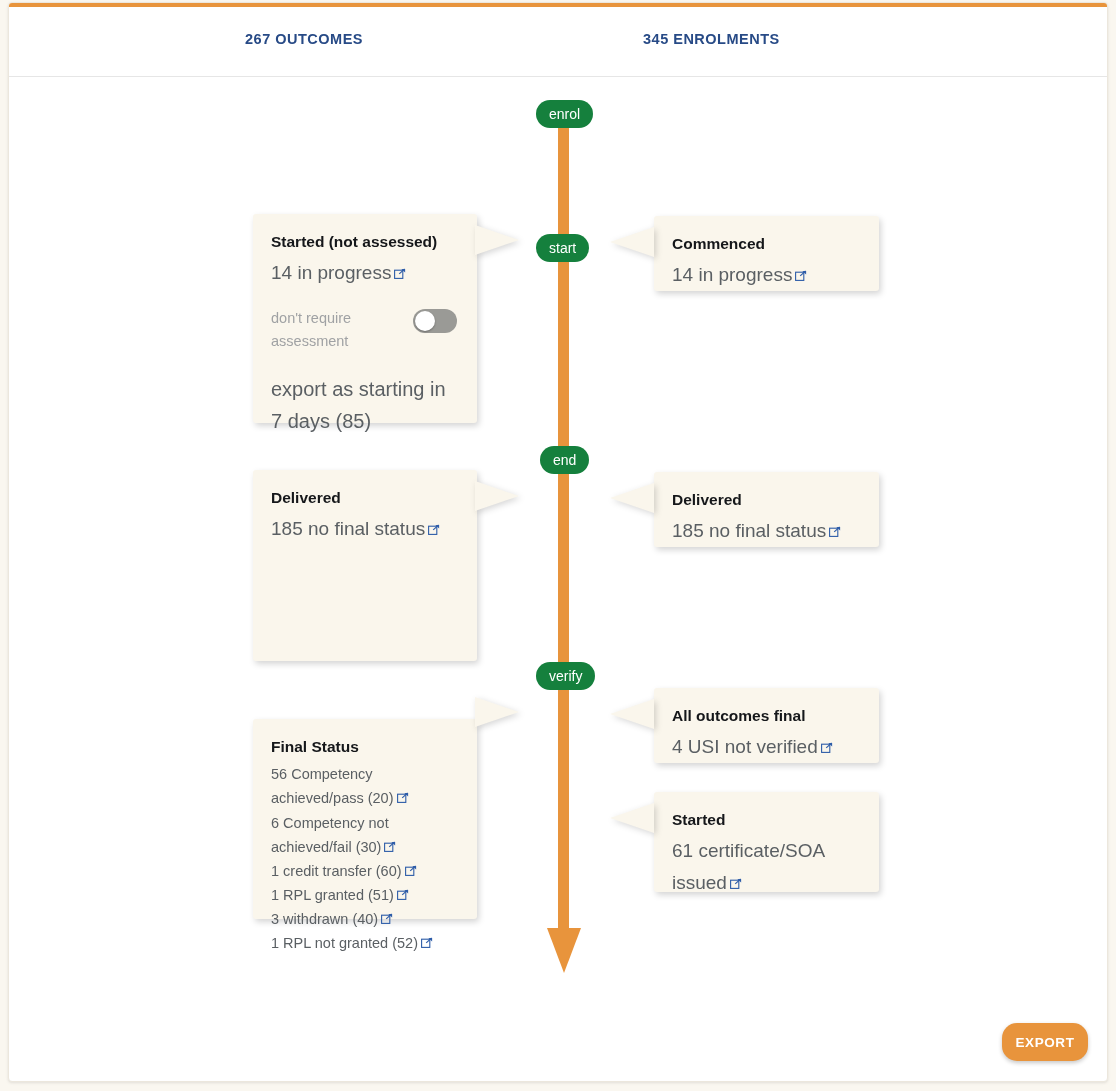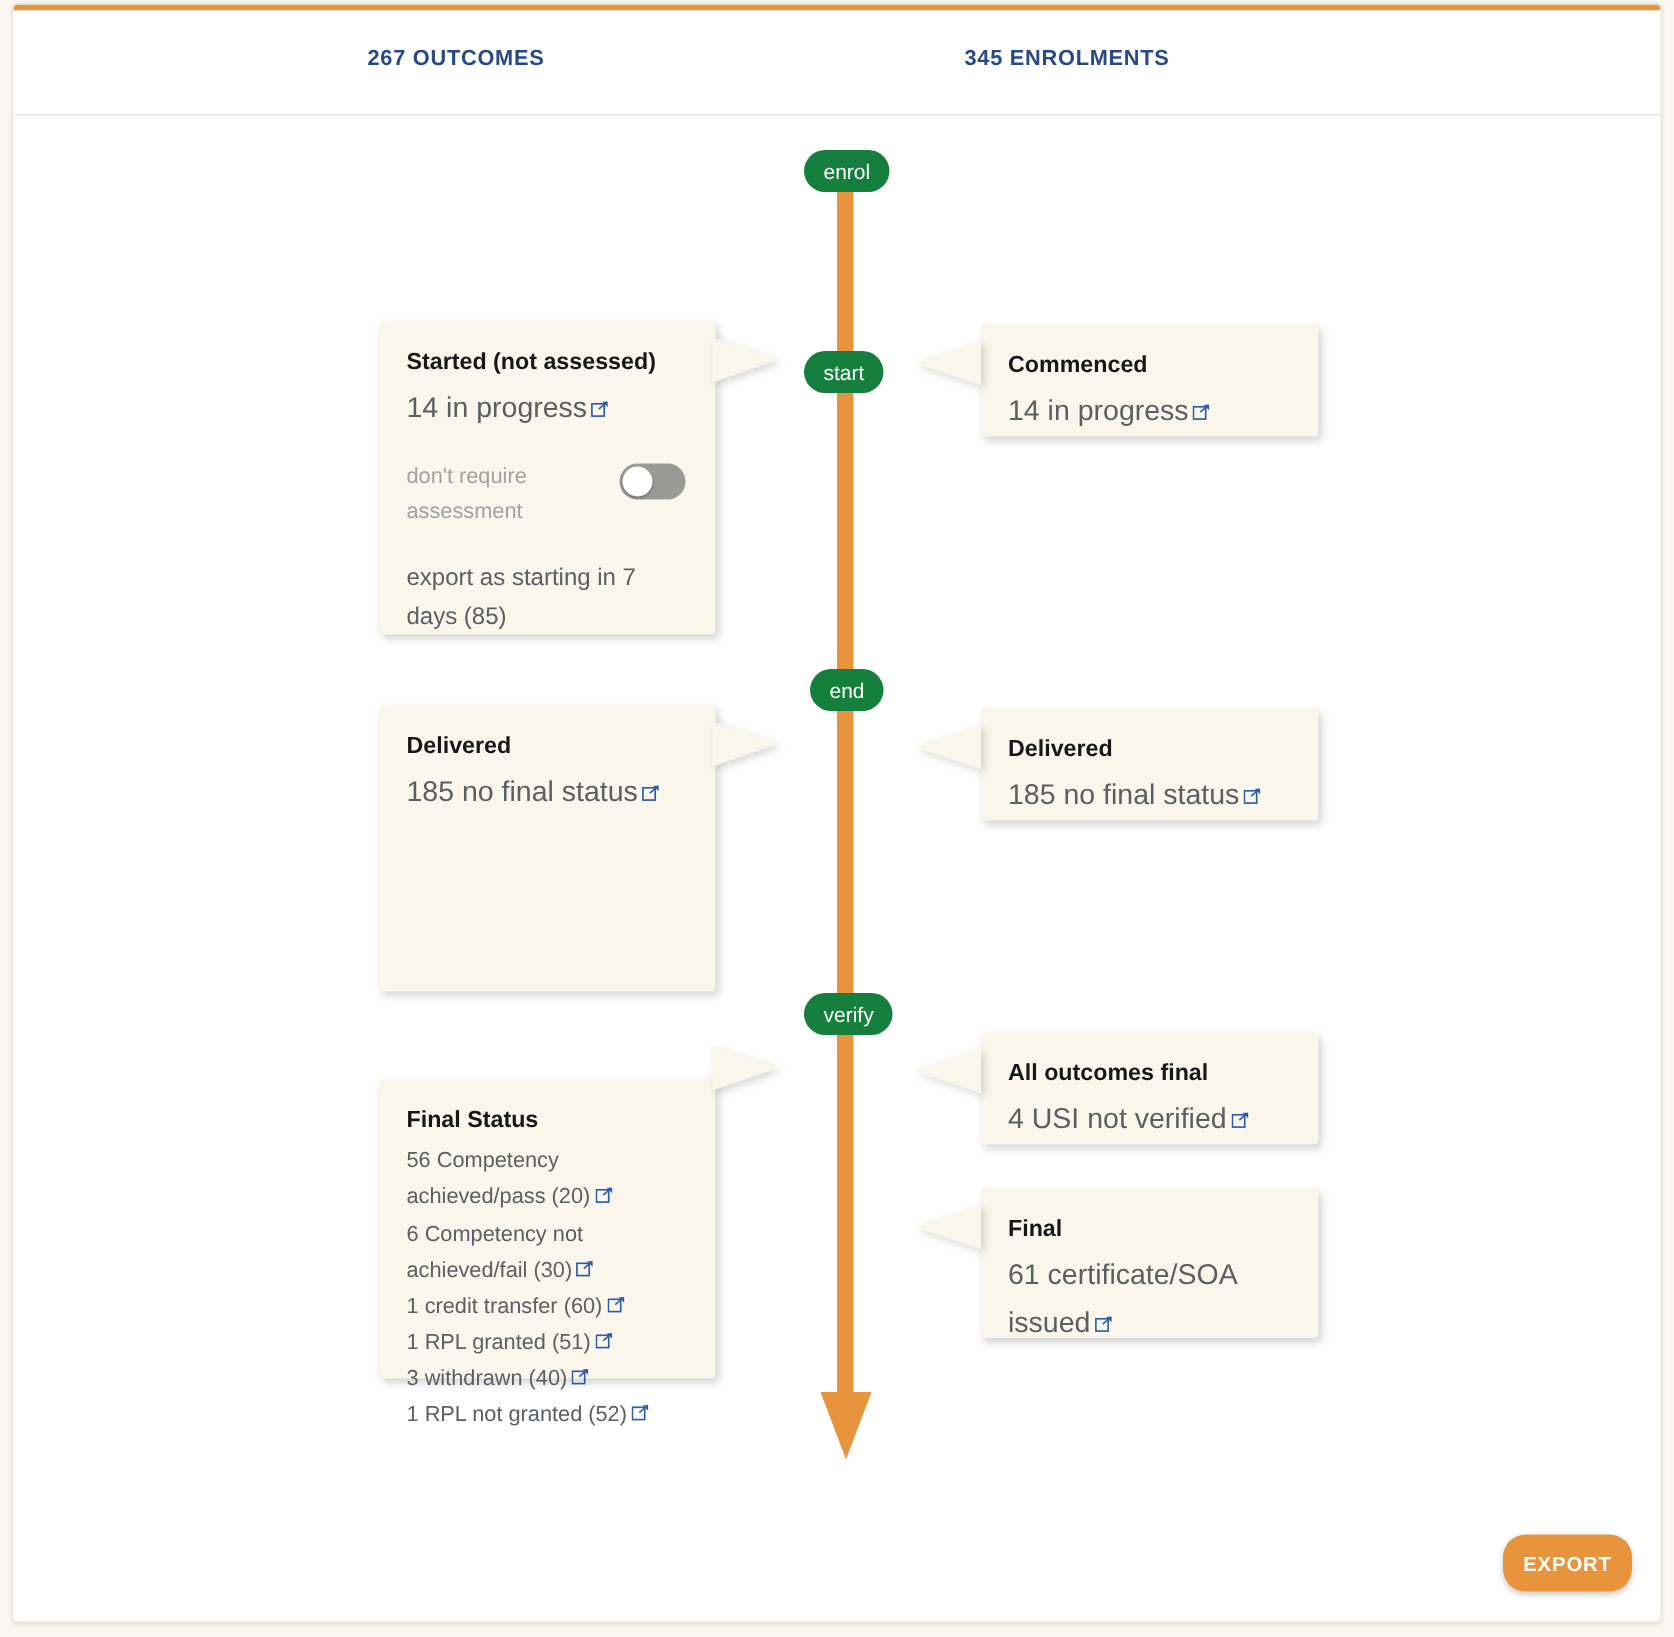--- a/index.html
+++ b/index.html
@@ -160,21 +160,21 @@
   .switch .knob {
     position: absolute;
     left: 2px; top: 2px;
     width: 20px; height: 20px;
     border-radius: 50%;
     background: #ffffff;
     box-shadow: 0 1px 2px rgba(0,0,0,0.3);
   }
   .note {
     margin-top: 20px;
-    font-size: 16px;
+    font-size: 20px;
     color: #5a5f63;
     line-height: 1.6;
   }
   .list-item {
     font-size: 14.5px;
     color: #5a5f63;
     line-height: 1.66;
   }
 
   
@@ -324,21 +324,21 @@
         <span>4 USI not verified</span><span class="ext"><svg width="12" height="12" viewBox="0 0 12 12">
              <rect x="0.6" y="2.2" width="8.2" height="8.2" fill="none" stroke="#2d5ca8" stroke-width="1.1"></rect>
              <path d="M5.2 5.8 L10.6 1.0" stroke="#2d5ca8" stroke-width="1.1" fill="none"></path>
              <path d="M7.4 0.9 L11.1 0.9 L11.1 4.5 Z" fill="#2d5ca8"></path>
            </svg></span>
       </div>
     </div>
     <div class="tail-left" style="left:601px; top:696px;"></div>
 
     <div class="card" style="left:645px; top:789px; width:225px; height:100px;">
-      <div class="card-title">Final</div>
+      <div class="card-title">Started</div>
       <div class="card-sub">
         <span>61 certificate/SOA issued</span><span class="ext"><svg width="12" height="12" viewBox="0 0 12 12">
              <rect x="0.6" y="2.2" width="8.2" height="8.2" fill="none" stroke="#2d5ca8" stroke-width="1.1"></rect>
              <path d="M5.2 5.8 L10.6 1.0" stroke="#2d5ca8" stroke-width="1.1" fill="none"></path>
              <path d="M7.4 0.9 L11.1 0.9 L11.1 4.5 Z" fill="#2d5ca8"></path>
            </svg></span>
       </div>
     </div>
     <div class="tail-left" style="left:601px; top:800px;"></div>
 

